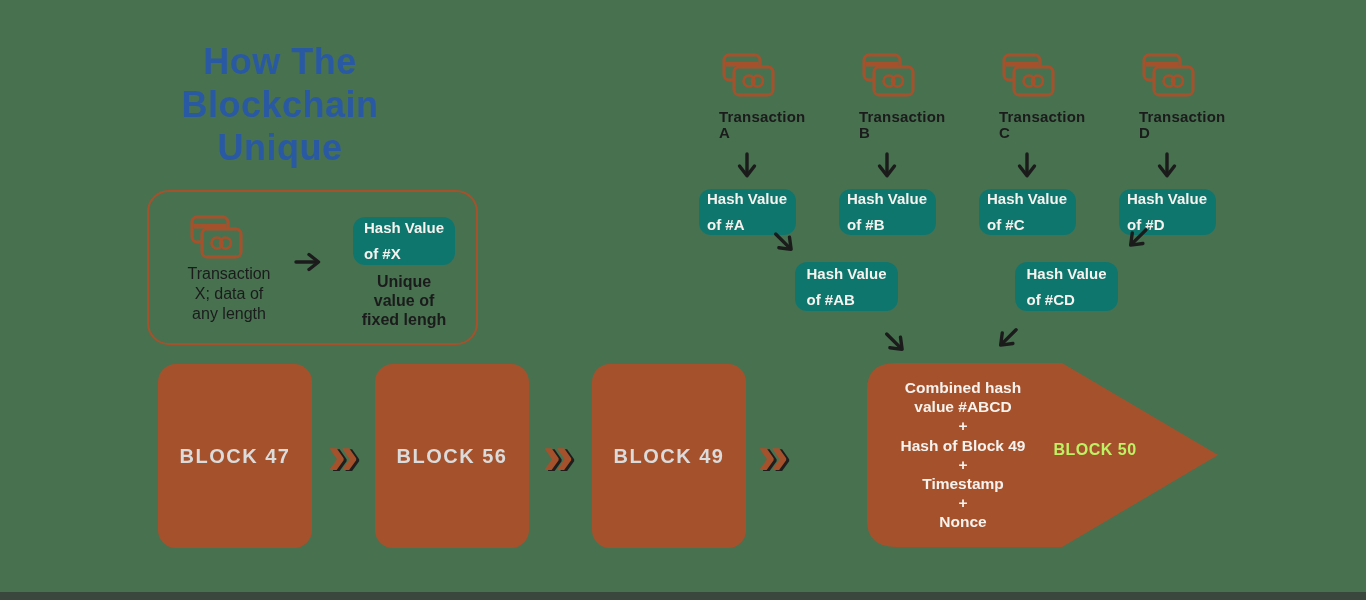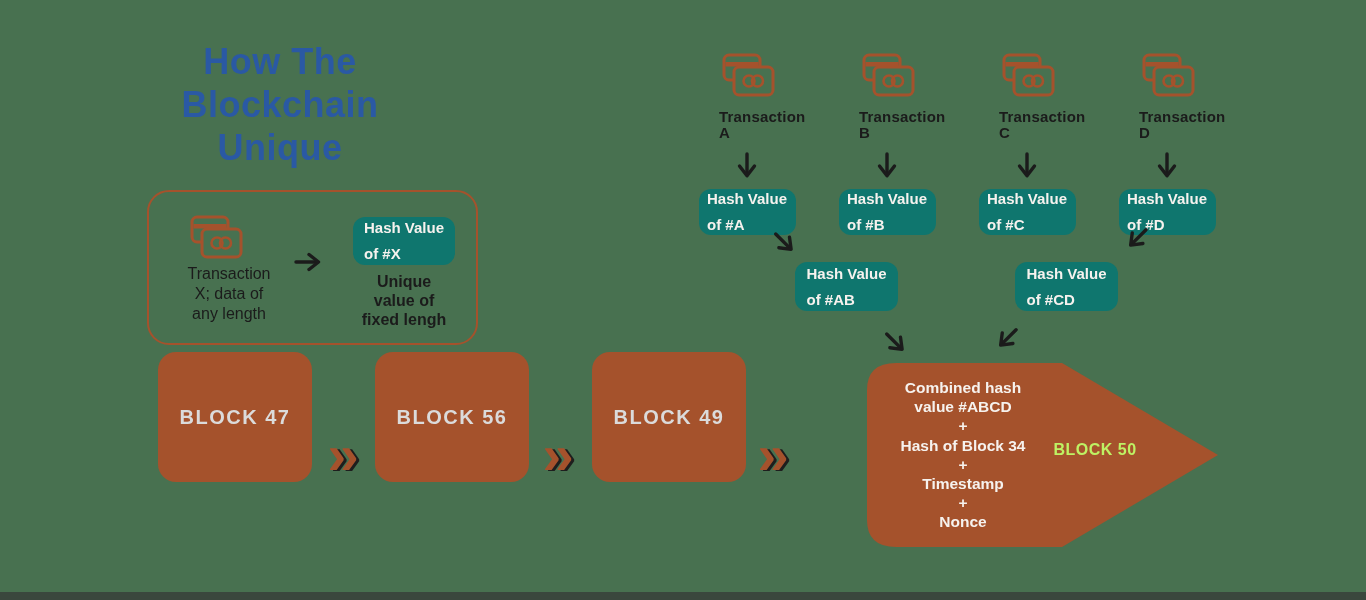--- a/index.html
+++ b/index.html
@@ -47,21 +47,21 @@
 
   .diag { width: 30px; height: 30px; }
   .rot-se { transform: rotate(-45deg); }
   .rot-sw { transform: rotate(45deg); }
   .diag-a  { left: 772px; top: 226px; }
   .diag-d  { left: 1124px; top: 226px; }
   .diag-ab { left: 883px; top: 326px; }
   .diag-cd { left: 994px; top: 326px; }
 
   .block {
-    top: 352px; width: 154px; height: 130px;
+    top: 364px; width: 154px; height: 184px;
     background: #A5522C; border-radius: 18px;
     display: flex; align-items: center; justify-content: center;
   }
   .block-47 { left: 158px; } .block-48 { left: 375px; } .block-49 { left: 592px; }
   .block-label { font-size: 20px; font-weight: bold; letter-spacing: 1.5px; color: #DBDBDB; }
 
   .chevron {
     top: 433px; width: 34px; height: 44px; line-height: 44px; text-align: center;
     font-size: 56px; font-weight: bold; color: #A5522C;
     text-shadow: 3px 1px 0 #1E1E1E;
@@ -206,21 +206,21 @@
     <div class="block-label">BLOCK 49</div>
   </div>
   <div class="abs chevron chev-3">»</div>
 
   <svg class="abs block50-shape" width="358" height="190" viewBox="0 0 358 190">
     <path d="M34 3 H200 L356 95 L200 187 H34 Q5 187 5 160 V30 Q5 3 34 3 Z" fill="#A5522C"></path>
   </svg>
   <div class="abs block50-contents pre">Combined hash
 value #ABCD
 +
-Hash of Block 34
+Hash of Block 49
 +
 Timestamp
 +
 Nonce</div>
   <div class="abs block50-label">BLOCK 50</div>
 
   <div class="abs bottom-bar"></div>
 </div>
 
 </body></html>

